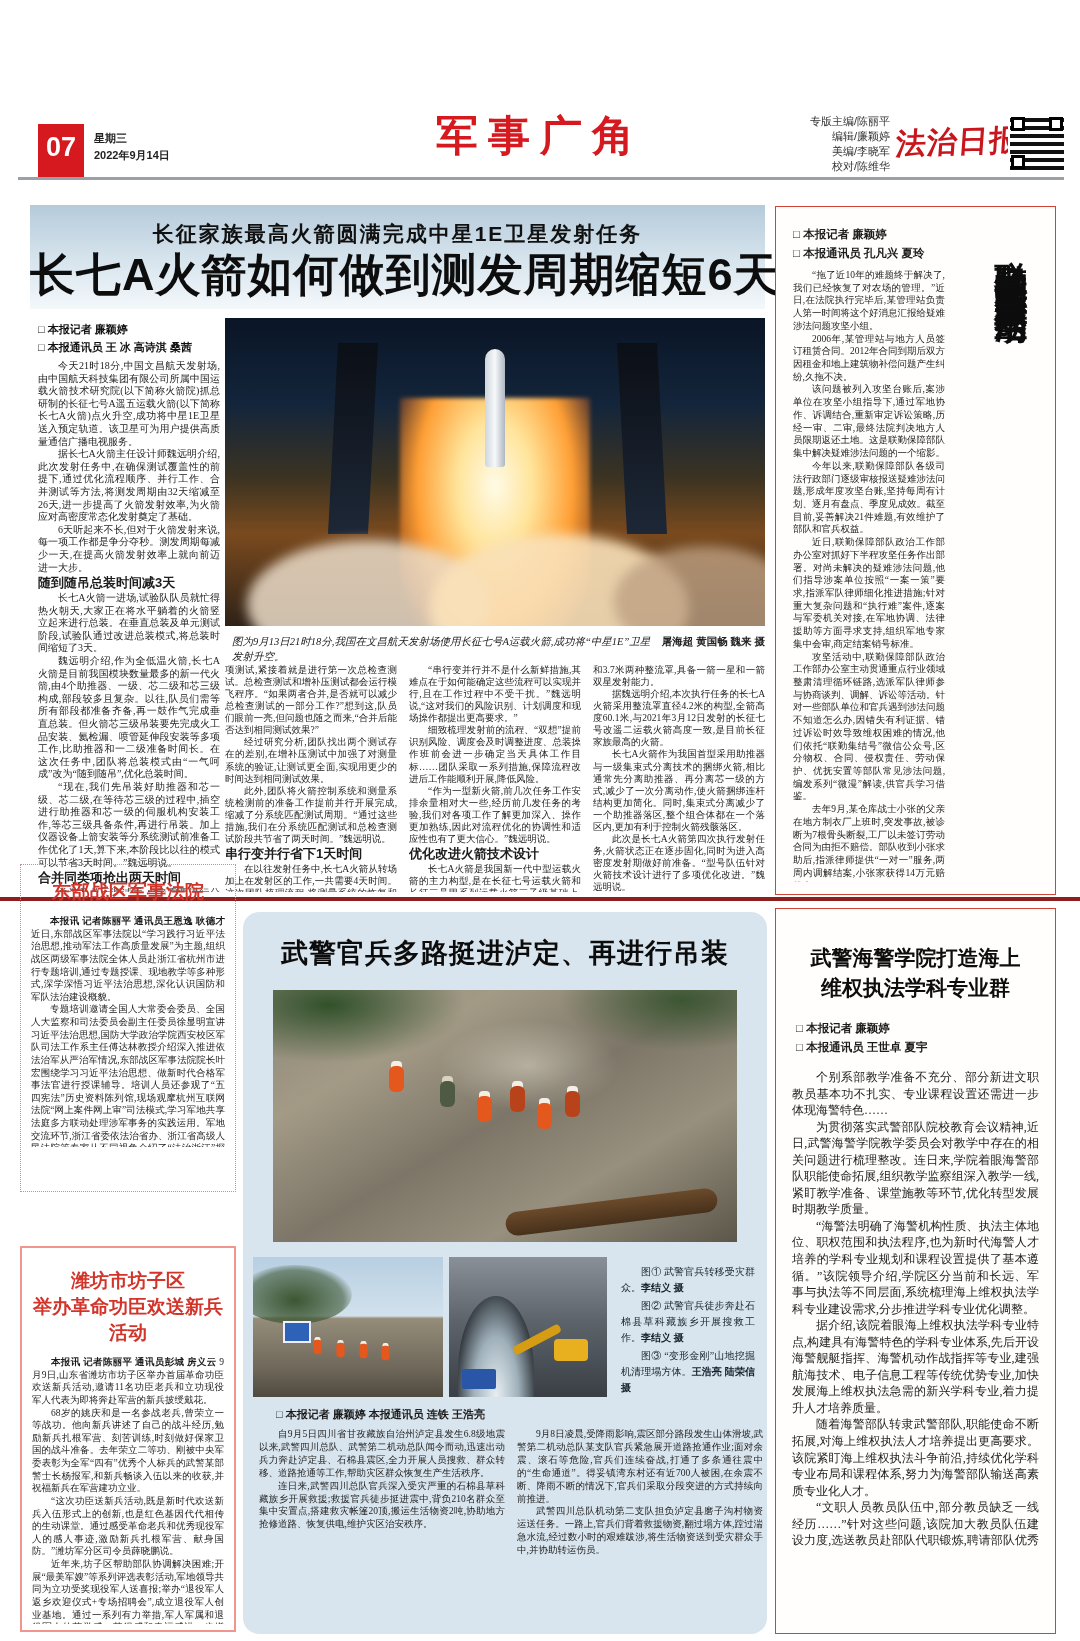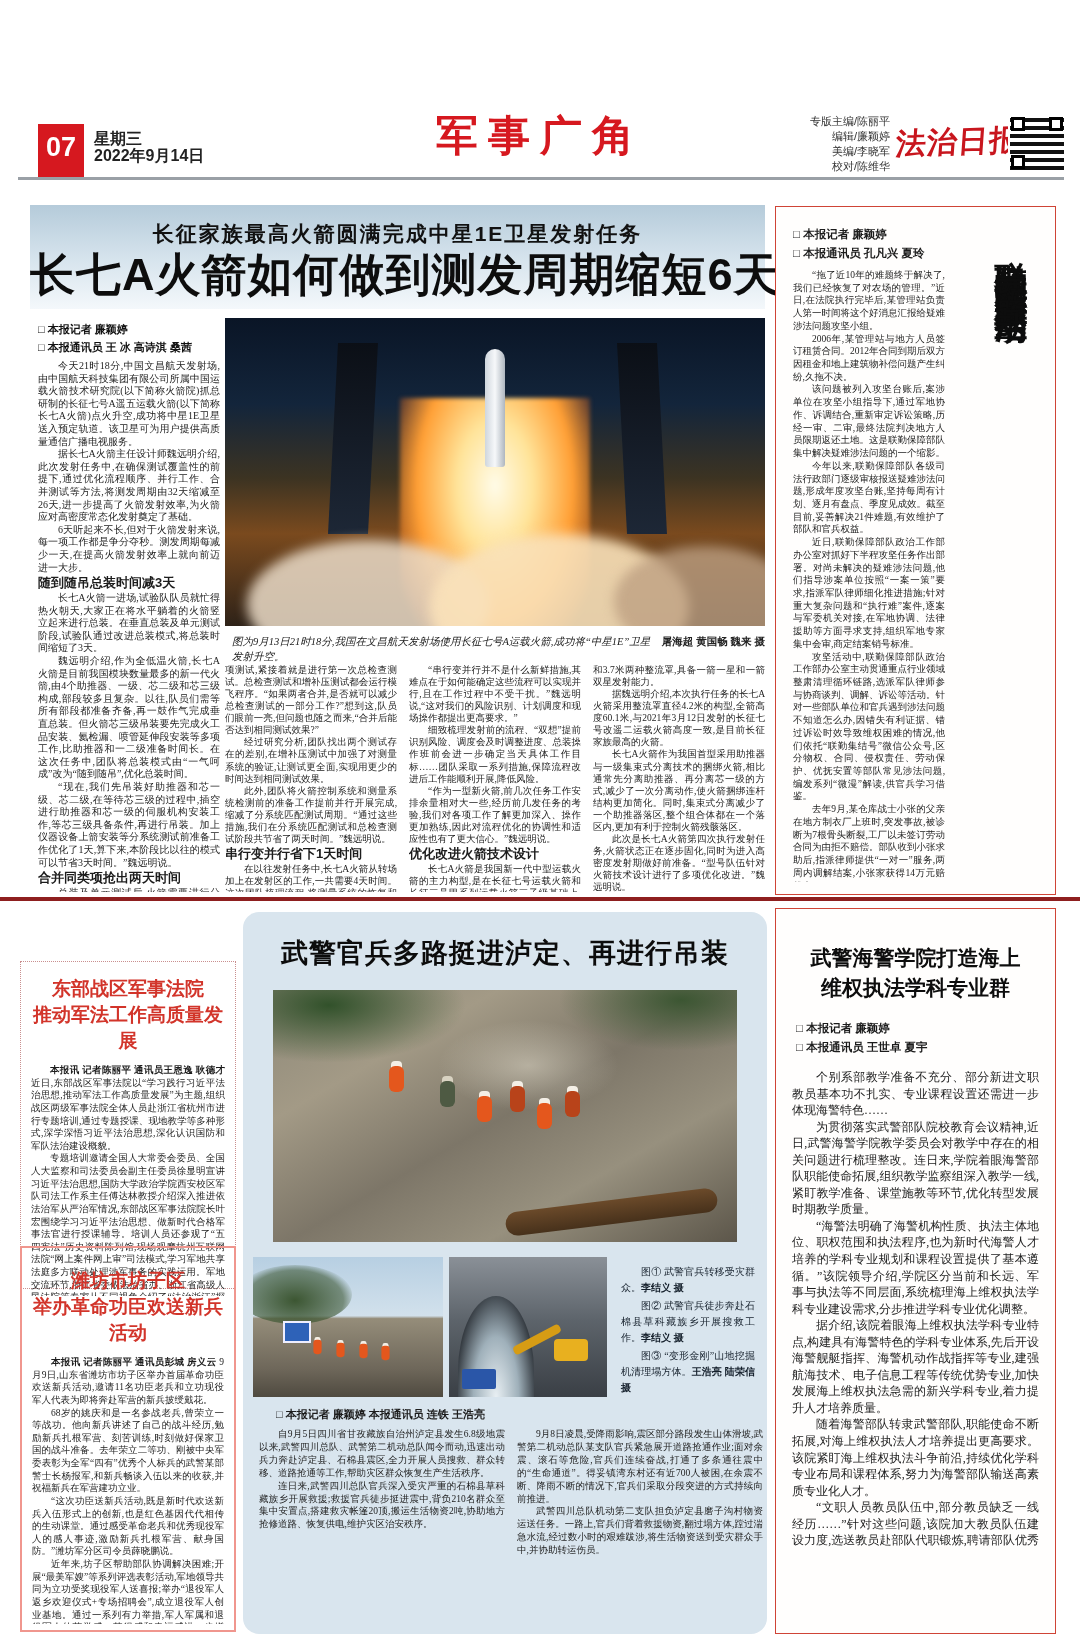--- a/index.html
+++ b/index.html
@@ -3,21 +3,21 @@
 <meta charset="utf-8">
 <style>
   html,body{margin:0;padding:0;}
   body{width:1080px;height:1641px;background:#ffffff;position:relative;
        font-family:"Liberation Serif","DejaVu Serif",serif;color:#1c1c1c;}
   .abs{position:absolute;}
 
   
   .pageno{left:38px;top:124px;width:46px;height:54px;background:#d6181f;color:#fff;
           font:bold 27px/46px "Liberation Sans",sans-serif;text-align:center;}
-  .dateblk{left:94px;top:130px;font-family:"Liberation Sans",sans-serif;font-size:16px;line-height:17px;color:#222;font-weight:bold;}
+  .dateblk{left:94px;top:130px;font-family:"Liberation Sans",sans-serif;font-size:11px;line-height:17px;color:#222;font-weight:bold;}
   .section-title{left:50%;top:110px;transform:translateX(-50%);color:#d6181f;
           font:bold 42px/52px "Liberation Sans",sans-serif;letter-spacing:10px;white-space:nowrap;}
   .staff{left:770px;top:114px;width:120px;text-align:right;font-family:"Liberation Sans",sans-serif;
          font-size:11px;line-height:15px;color:#333;}
   .masthead{left:896px;top:116px;width:112px;color:#c8161e;font:bold 30px/52px "Liberation Serif",serif;
             transform:skewX(-6deg) rotate(-2deg);letter-spacing:1px;white-space:nowrap;}
   .qr{left:1010px;top:116px;width:54px;height:54px;background:
       repeating-linear-gradient(0deg,#111 0 4px,#fff 4px 8px),
       repeating-linear-gradient(90deg,#111 0 4px,rgba(255,255,255,.85) 4px 8px);
       outline:2px solid #fff;}
@@ -58,21 +58,21 @@
   .rule{left:0;top:897px;width:1080px;height:4px;background:#8e1f1f;}
 
   
   .sidebar{left:775px;top:206px;width:281px;height:689px;border:1.5px solid #cf4436;box-sizing:border-box;background:#fffefd;}
   .sb-byline{position:absolute;left:17px;top:18px;font:bold 11.5px/19px "Liberation Sans",sans-serif;}
   .sb-text{position:absolute;left:17px;top:62px;width:152px;bottom:12px;overflow:hidden;font-size:9.5px;line-height:1.34;}
   .vtitle{position:absolute;right:12px;top:28px;height:630px;writing-mode:vertical-rl;
           font:bold 33px/64px "Liberation Sans",sans-serif;letter-spacing:3px;color:#0d0d0d;}
 
   
-  .boxA{left:20px;top:961px;width:216px;height:328px;border:1.5px dotted #c98f8f;box-sizing:border-box;padding:14px 10px 8px;}
+  .boxA{left:20px;top:864px;width:216px;height:328px;border:1.5px dotted #c98f8f;box-sizing:border-box;padding:14px 10px 8px;}
   .boxB{left:20px;top:1246px;width:216px;height:386px;border:2.5px solid #f0968e;box-sizing:border-box;padding:20px 10px 8px;}
   .boxtitle{color:#d2342a;font:bold 19px/26px "Liberation Sans",sans-serif;text-align:center;margin-bottom:10px;}
   .boxA .txt,.boxB .txt{font-size:9.5px;line-height:1.33;overflow:hidden;}
   .boxA .txt{height:232px;}
   .boxB .txt{height:268px;}
   .bold{font-weight:bold;}
 
   
   .rescue{left:243px;top:912px;width:524px;height:722px;background:#d9e5ee;border-radius:16px;}
   .rescue-title{position:absolute;left:0;right:0;top:24px;text-align:center;
@@ -214,21 +214,20 @@
       <p>攻坚活动中,联勤保障部队政治工作部办公室主动贯通重点行业领域整肃清理循环链路,选派军队律师参与协商谈判、调解、诉讼等活动。针对一些部队单位和官兵遇到涉法问题不知道怎么办,因错失有利证据、错过诉讼时效导致维权困难的情况,他们依托“联勤集结号”微信公众号,区分物权、合同、侵权责任、劳动保护、优抚安置等部队常见涉法问题,编发系列“微漫”解读,供官兵学习借鉴。</p>
       <p>去年9月,某仓库战士小张的父亲在地方制衣厂上班时,突发事故,被诊断为7根骨头断裂,工厂以未签订劳动合同为由拒不赔偿。部队收到小张求助后,指派律师提供“一对一”服务,两周内调解结案,小张家获得14万元赔偿金。</p>
 
     </div>
     <div class="vtitle">联勤保障部队开展疑难涉法问题攻坚活动</div>
   </div>
 
   <div class="abs boxA">
     <div class="boxtitle">
       <div>东部战区军事法院</div>
-      <div>推动军法工作高质量发展</div>
     </div>
     <div class="txt bt">
       <p><span class="bold">本报讯 记者陈丽平 通讯员王恩逸 耿德才 </span><span>近日,东部战区军事法院以“学习践行习近平法治思想,推动军法工作高质量发展”为主题,组织战区两级军事法院全体人员赴浙江省杭州市进行专题培训,通过专题授课、现地教学等多种形式,深学深悟习近平法治思想,深化认识国防和军队法治建设概貌。</span></p>
       <p>专题培训邀请全国人大常委会委员、全国人大监察和司法委员会副主任委员徐显明宣讲习近平法治思想,国防大学政治学院西安校区军队司法工作系主任傅达林教授介绍深入推进依法治军从严治军情况,东部战区军事法院院长叶宏围绕学习习近平法治思想、做新时代合格军事法官进行授课辅导。培训人员还参观了“五四宪法”历史资料陈列馆,现场观摩杭州互联网法院“网上案件网上审”司法模式,学习军地共享法庭多方联动处理涉军事务的实践运用。军地交流环节,浙江省委依法治省办、浙江省高级人民法院等专家从不同视角介绍了“法治浙江”探索实践。</p>
     </div>
   </div>
 
   <div class="abs boxB">
     <div class="boxtitle">
       <div>潍坊市坊子区</div>

